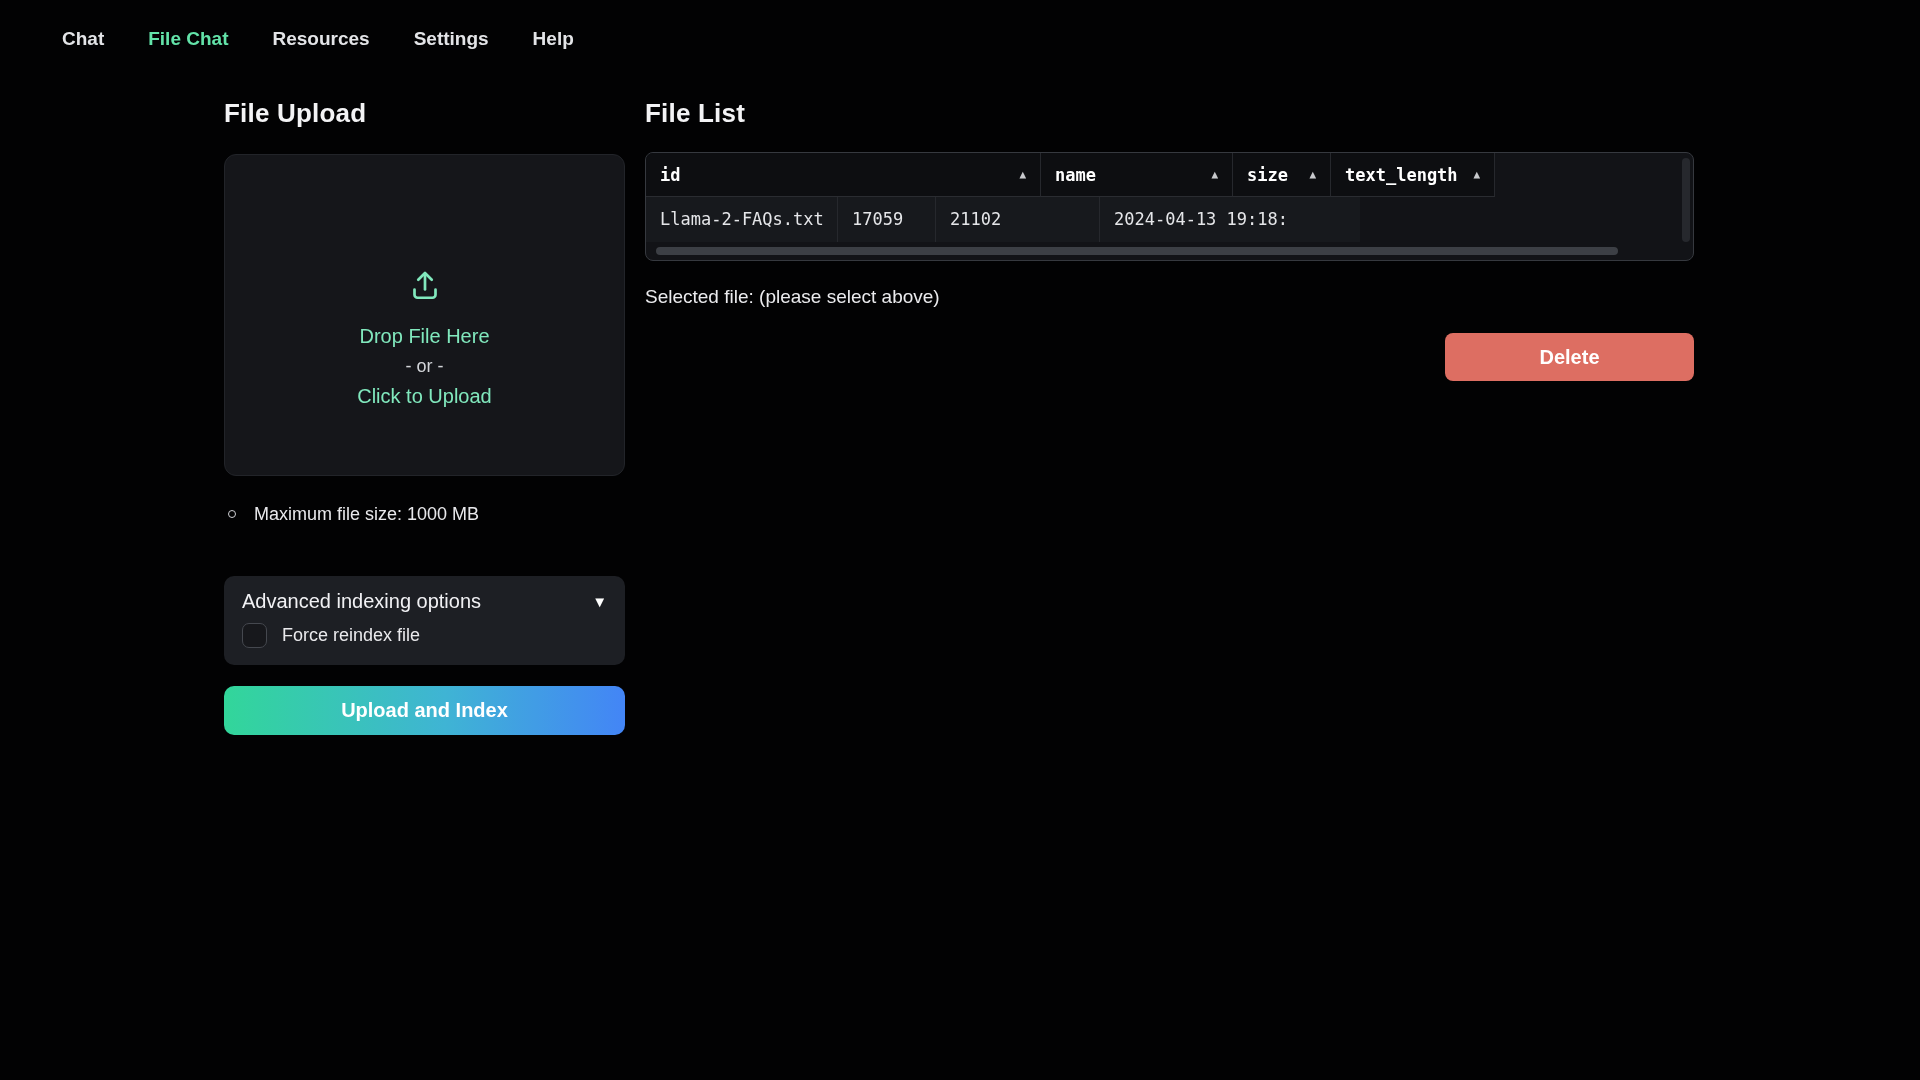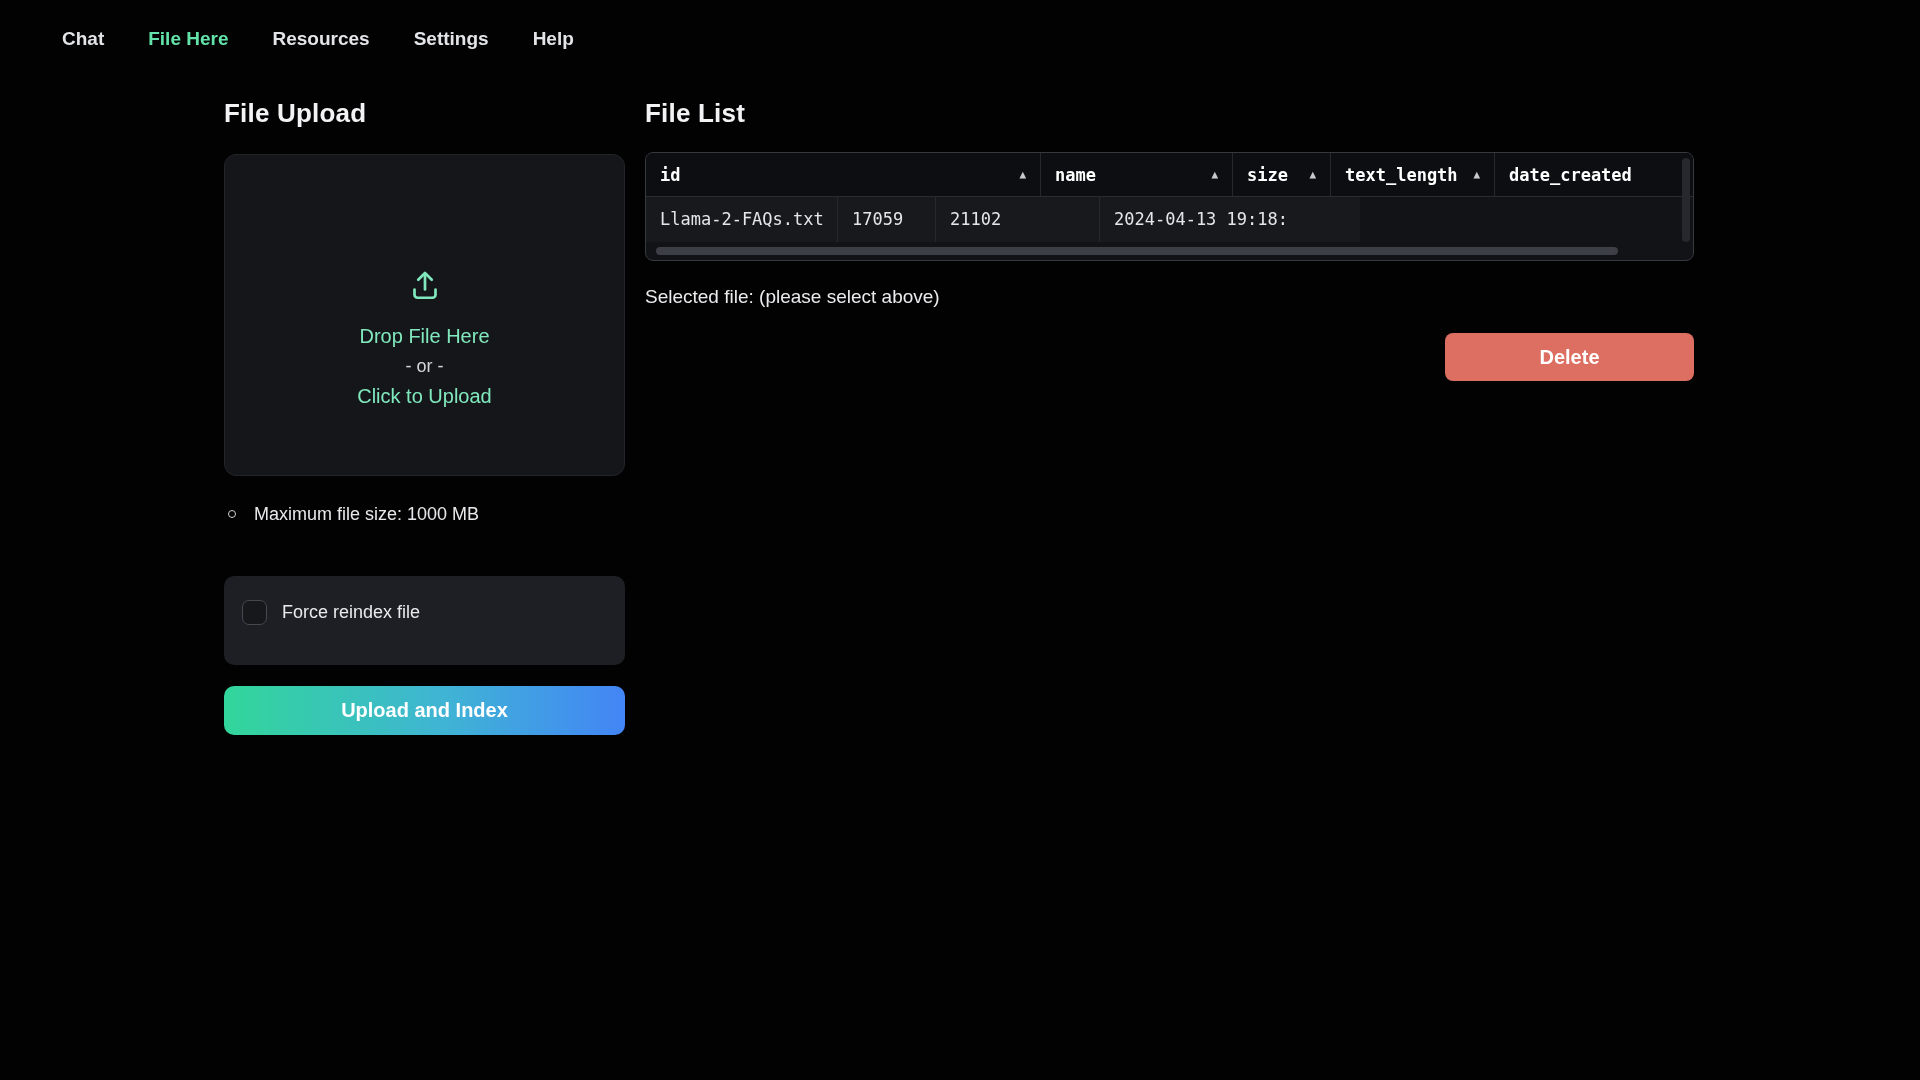--- a/index.html
+++ b/index.html
@@ -70,21 +70,21 @@
   .selected-text { position:absolute; left:645px; top:286px; font-size:19px; color:#ebebee; }
   .delete-btn { position:absolute; left:1445px; top:333px; width:249px; height:48px;
     background:#dd6e62; border:none; border-radius:8px; color:#ffffff;
     font-size:20px; font-weight:700; cursor:pointer; font-family:"Liberation Sans",sans-serif; }
 </style>
 </head>
 <body>
 
 <nav class="nav">
   <span class="tab">Chat</span>
-  <span class="tab active">File Here</span>
+  <span class="tab active">File Chat</span>
   <span class="tab">Resources</span>
   <span class="tab">Settings</span>
   <span class="tab">Help</span>
 </nav>
 
 <h2 class="section-title" id="upload-title">File Upload</h2>
 
 <div class="dropzone">
   <span class="dz-icon">
     <svg width="36" height="36" viewBox="0 0 24 24" fill="none" stroke="#81e8bd" stroke-width="1.8" stroke-linecap="round" stroke-linejoin="round">
@@ -99,20 +99,24 @@
 </div>
 
 <ul class="notes">
   <li>
     <span class="bullet"></span>
     <span>Maximum file size: 1000 MB</span>
   </li>
 </ul>
 
 <div class="advanced">
+  <div class="adv-head">
+    <span class="adv-title">Advanced indexing options</span>
+    <span class="adv-arrow">▼</span>
+  </div>
   <div class="adv-check-row">
     <span class="checkbox"></span>
     <span class="check-label">Force reindex file</span>
   </div>
 </div>
 
 <button class="submit-btn">Upload and Index</button>
 
 <h2 class="section-title" id="filelist-title">File List</h2>
 
@@ -127,24 +131,20 @@
       <span class="sort-arrow">▲</span>
     </div>
     <div class="cell c2">
       <span>size</span>
       <span class="sort-arrow">▲</span>
     </div>
     <div class="cell c3">
       <span>text_length</span>
       <span class="sort-arrow">▲</span>
     </div>
-    <div class="cell c4">
-      <span>date_created</span>
-
-    </div>
   </div>
   <div class="t-row t-body">
     <div class="cell c1">Llama-2-FAQs.txt</div>
     <div class="cell c2">17059</div>
     <div class="cell c3">21102</div>
     <div class="cell c4">2024-04-13 19:18:</div>
   </div>
   <div class="vscroll"></div>
   <div class="hscroll"></div>
 </div>

